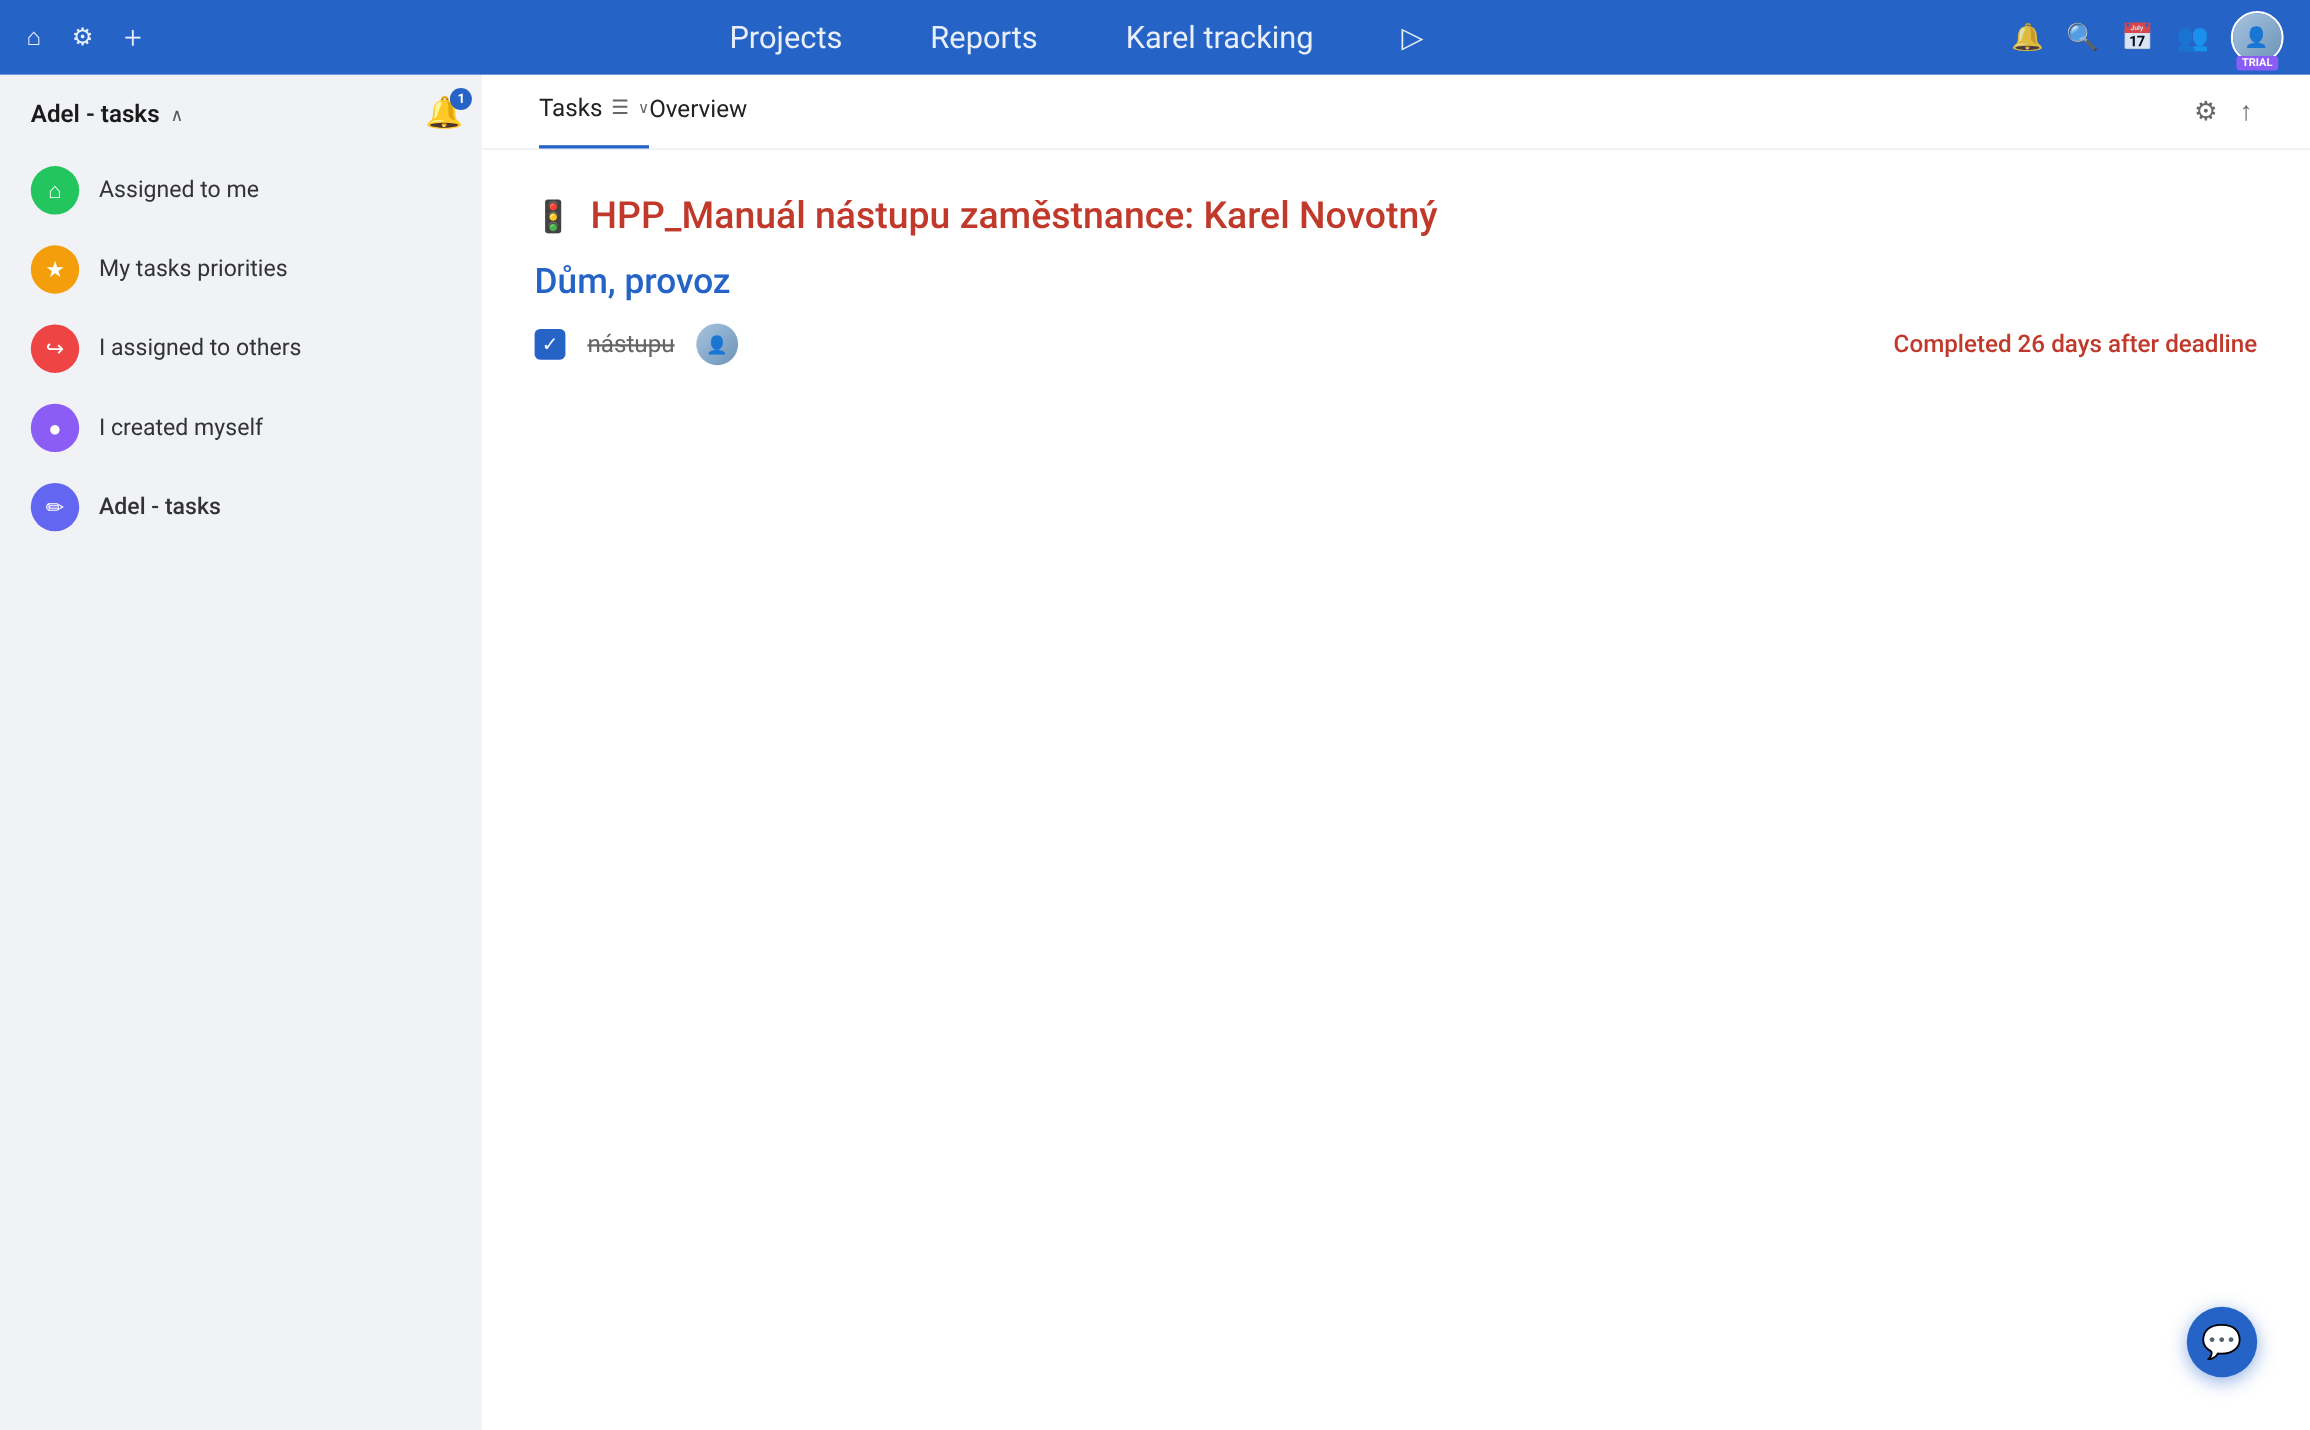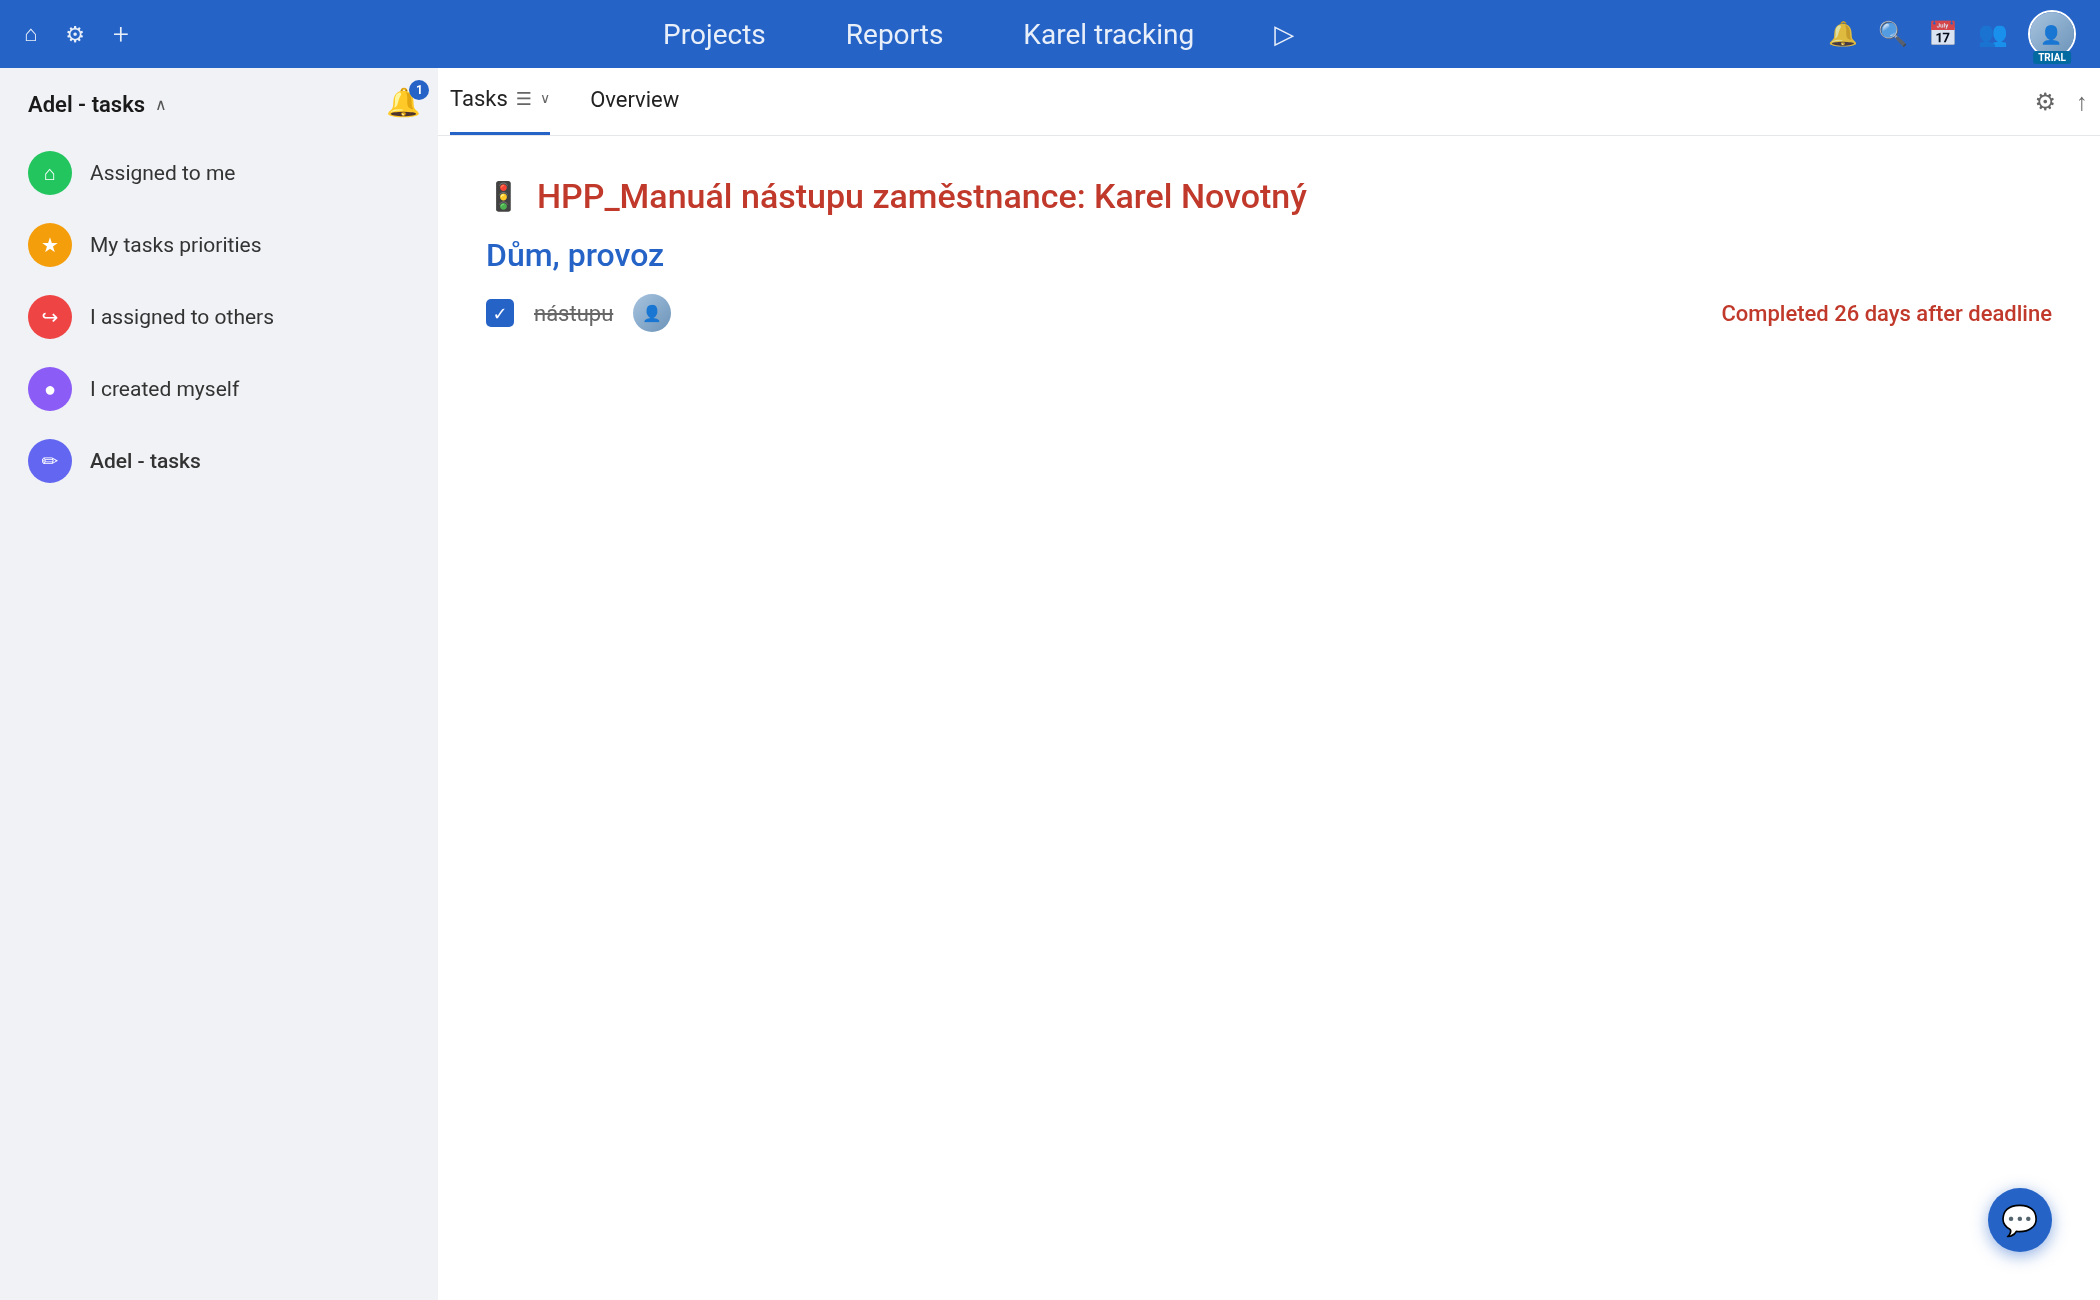--- a/index.html
+++ b/index.html
@@ -77,21 +77,21 @@
       align-items: center;
       justify-content: center;
       font-size: 18px;
       color: white;
     }
     .trial-badge {
       position: absolute;
       bottom: -6px;
       left: 50%;
       transform: translateX(-50%);
-      background: #0369a1;
+      background: #8b5cf6;
       color: white;
       font-size: 10px;
       font-weight: 700;
       padding: 1px 5px;
       border-radius: 3px;
       white-space: nowrap;
     }
 
     
     .main-layout {
@@ -209,24 +209,23 @@
       font-weight: 700;
       display: flex;
       align-items: center;
       justify-content: center;
     }
 
     
     .tab-bar {
       display: flex;
       align-items: center;
-      padding: 0 12px;
+      padding: 0 52px;
       border-bottom: 1px solid #e5e7eb;
       height: 68px;
-      gap: 40px;
     }
     .tab-item {
       display: flex;
       align-items: center;
       gap: 8px;
       cursor: pointer;
       padding-bottom: 4px;
       position: relative;
       height: 100%;
     }

